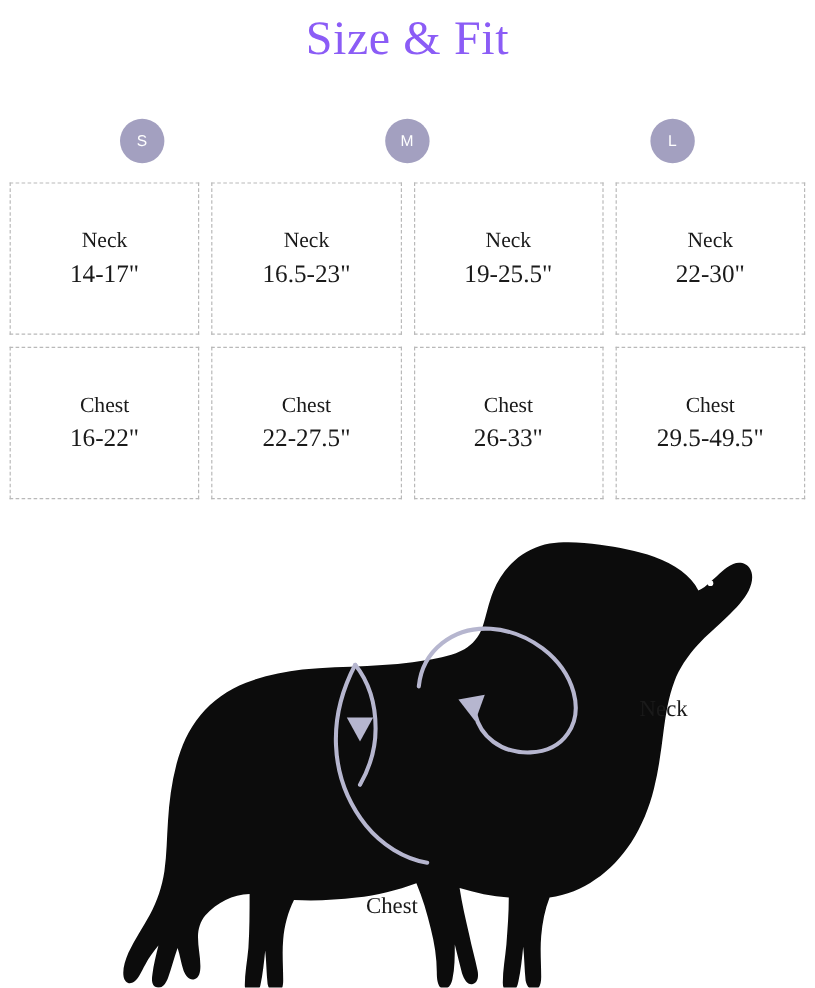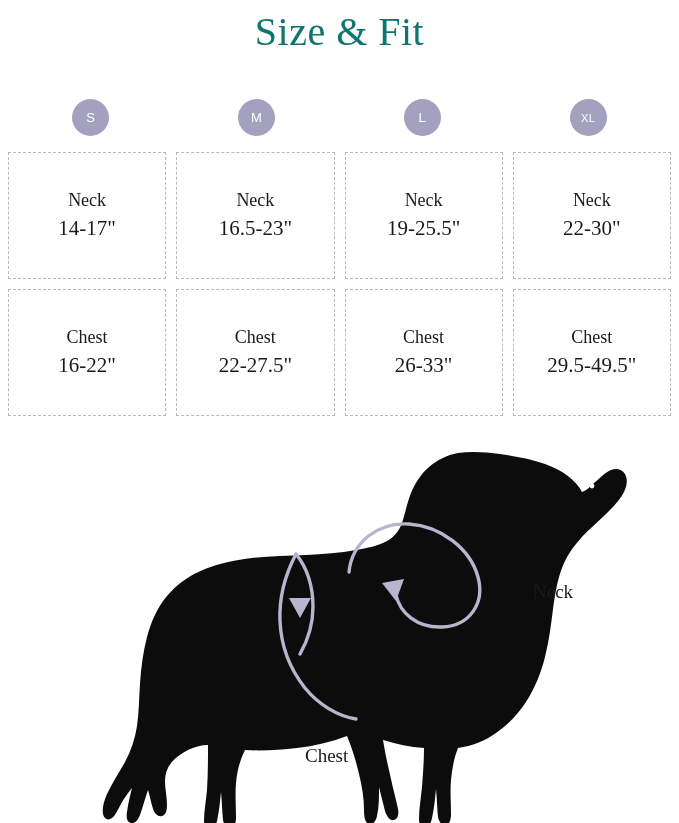--- a/index.html
+++ b/index.html
@@ -22,21 +22,21 @@
     position: relative;
   }
   .title {
     text-align: center;
     font-family: "Liberation Serif", serif;
     font-size: 40px;
     font-weight: 400;
     letter-spacing: 0.5px;
     margin: 0;
     padding-top: 8px;
-    color: #0f766e;
+    color: #8b5cf6;
   }
 
   
   .chart {
     margin: 0 8px;
     padding-top: 44px;
   }
   .size-badges {
     display: flex;
     width: 100%;
@@ -118,23 +118,20 @@
 
     <div class="size-badges">
       <div class="badge-cell">
         <div class="badge">S</div>
       </div>
       <div class="badge-cell">
         <div class="badge">M</div>
       </div>
       <div class="badge-cell">
         <div class="badge">L</div>
-      </div>
-      <div class="badge-cell">
-        <div class="badge small-text">XL</div>
       </div>
     </div>
 
     <div class="grid">
 
       <div class="cell">
         <div class="label">Neck</div>
         <div class="value">14-17"</div>
       </div>
       <div class="cell">

